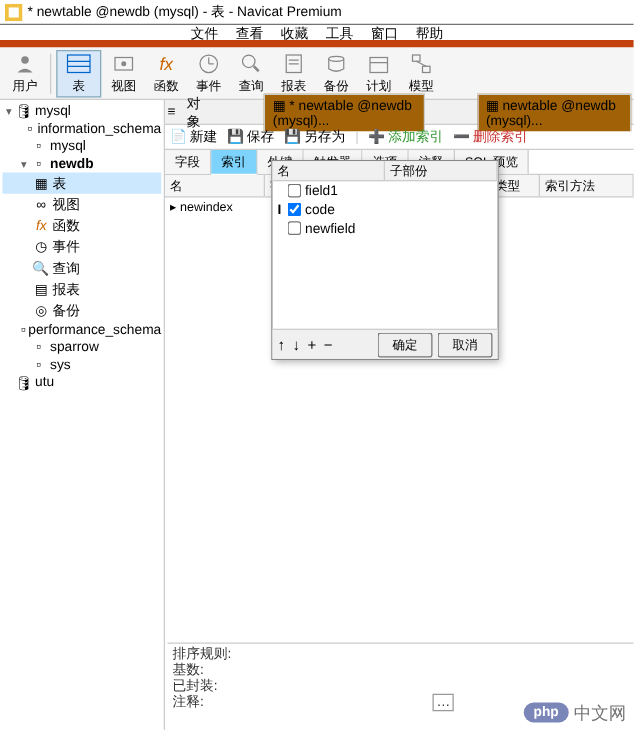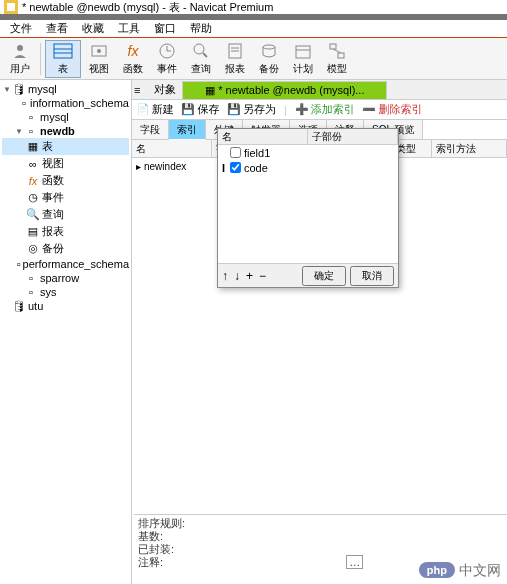--- a/index.html
+++ b/index.html
@@ -1,38 +1,38 @@
 <!DOCTYPE html>
 <html><head>
 <meta charset="utf-8">
 <style>
 * { box-sizing: border-box; margin: 0; padding: 0; font-family: "Microsoft YaHei", sans-serif; font-size: 11px; }
 body { width: 507px; height: 584px; background: #fff; position: relative; overflow: hidden; }
-.titlebar { height: 20px; background: #fff; display: flex; align-items: center; padding: 0 4px; border-bottom: 6px solid #737373; }
+.titlebar { height: 20px; background: #fff; display: flex; align-items: center; padding: 0 4px; border-bottom: 1px solid #737373; }
 .titlebar .icon { width: 14px; height: 14px; margin-right: 4px; }
-.menubar { height: 18px; display: flex; align-items: center; padding: 0 4px; gap: 2px; border-bottom: 1px solid #c2410c; }
+.menubar { height: 18px; display: flex; align-items: center; padding: 0 4px; gap: 2px; border-bottom: 6px solid #c2410c; justify-content: center; }
 .menubar span { padding: 1px 6px; }
 .toolbar { height: 42px; display: flex; align-items: center; padding: 2px 4px; gap: 2px; border-bottom: 1px solid #ccc; background: #f5f5f5; }
 .tool-btn { display: flex; flex-direction: column; align-items: center; justify-content: center; width: 32px; height: 38px; }
 .tool-btn.wide { width: 36px; }
 .tool-btn .ic { width: 20px; height: 20px; display: flex; align-items: center; justify-content: center; }
 .tool-btn .lbl { font-size: 10px; margin-top: 1px; }
 .sep { width: 1px; height: 32px; background: #ccc; margin: 0 2px; }
 .main { display: flex; height: calc(100% - 80px); }
 .sidebar { width: 132px; border-right: 1px solid #ccc; padding: 2px; overflow: hidden; }
 .tree-item { display: flex; align-items: center; padding: 1px 0; white-space: nowrap; }
 .tree-item .exp { width: 10px; text-align: center; color: #666; font-size: 9px; }
 .tree-item .ic { width: 14px; height: 12px; margin-right: 2px; display: inline-flex; align-items: center; justify-content: center; }
 .tree-item.selected { background: #cce8ff; }
 .indent1 { padding-left: 12px; }
 .indent2 { padding-left: 24px; }
 .content { flex: 1; display: flex; flex-direction: column; }
 .tabbar { height: 20px; display: flex; align-items: center; border-bottom: 1px solid #ccc; background: #f0f0f0; padding-left: 2px; }
 .tabbar .tab-ic { width: 16px; margin-right: 4px; }
-.tab { padding: 2px 22px; background: #84cc16; border: 1px solid #ccc; border-bottom: none; margin-right: 2px; font-size: 10px; }
+.tab { padding: 2px 6px; background: #a16207; border: 1px solid #ccc; border-bottom: none; margin-right: 2px; font-size: 10px; margin-left: 40px; }
 .actionbar { height: 20px; display: flex; align-items: center; padding: 2px 4px; gap: 8px; border-bottom: 1px solid #ccc; font-size: 10px; }
 .actionbar span { display: inline-flex; align-items: center; gap: 2px; }
 .subtabs { height: 20px; display: flex; border-bottom: 1px solid #ccc; }
 .subtab { padding: 3px 8px; border-right: 1px solid #ccc; font-size: 10px; background: #f5f5f5; }
 .subtab.active { background: #7dd3fc; border-bottom: 1px solid #fff; margin-bottom: -1px; }
 .grid-header { height: 18px; display: flex; border-bottom: 1px solid #ccc; background: #f5f5f5; }
 .grid-header .col { padding: 2px 4px; border-right: 1px solid #ccc; font-size: 10px; }
 .grid-row { display: flex; height: 16px; align-items: center; }
 .grid-row .cell { padding: 1px 4px; font-size: 10px; }
 .popup { position: absolute; left: 217px; top: 128px; width: 182px; height: 160px; background: #fff; border: 1px solid #888; box-shadow: 2px 2px 6px rgba(0,0,0,.3); display: flex; flex-direction: column; }
@@ -240,20 +240,21 @@
         <span class="ic">🛢</span>
         <span>utu</span>
       </div>
   </div>
 
   <div class="content">
     <div class="tabbar">
       <span class="tab-ic">≡</span>
       <span style="margin-right:6px">对象</span>
       <span class="tab"><span>▦</span> <span>* newtable @newdb (mysql)...</span></span>
+      <span class="tab"><span>▦</span> <span>newtable @newdb (mysql)...</span></span>
     </div>
     <div class="actionbar">
       <span>📄 <span>新建</span></span>
       <span>💾 <span>保存</span></span>
       <span>💾 <span>另存为</span></span>
       <span style="color:#ccc">|</span>
       <span style="color:#393">➕ <span>添加索引</span></span>
       <span style="color:#c33">➖ <span>删除索引</span></span>
     </div>
     <div class="subtabs">
@@ -287,20 +288,25 @@
     <div class="popup-row">
         <span class="cursor"></span>
         <input type="checkbox" style="">
         <span>field1</span>
       </div>
     <div class="popup-row">
         <span class="cursor">I</span>
         <input type="checkbox" checked="" style="">
         <span>code</span>
       </div>
+    <div class="popup-row">
+        <span class="cursor"></span>
+        <input type="checkbox" style="">
+        <span>newfield</span>
+      </div>
   </div>
   <div class="popup-footer">
     <div class="nav">
       <span>↑</span>
       <span>↓</span>
       <span>+</span>
       <span>−</span>
     </div>
     <div class="btns">
       <button>确定</button>

